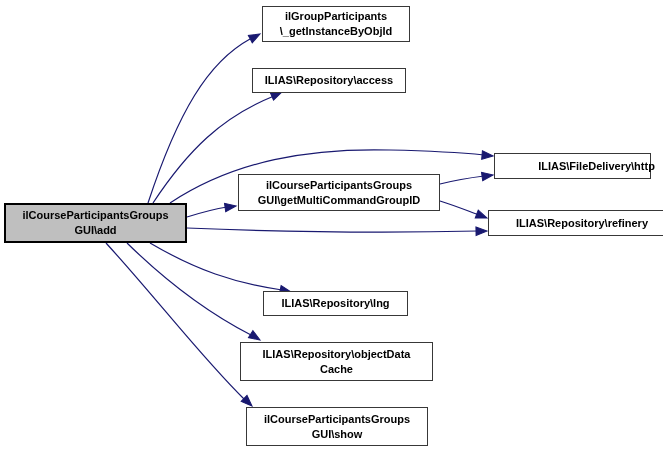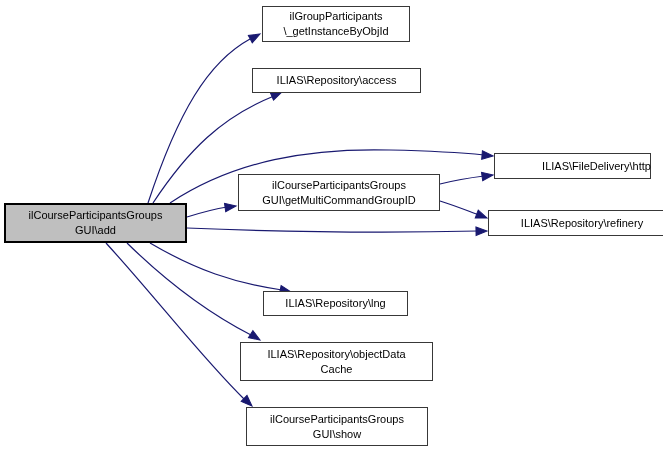--- a/index.html
+++ b/index.html
@@ -31,30 +31,31 @@
     border: 1px solid #383838;
     color: #000000;
     font-size: 11px;
     line-height: 1.32;
     display: flex;
     align-items: center;
     justify-content: center;
     text-align: center;
     white-space: pre-line;
     cursor: pointer;
+    font-weight: bold;
   }
   .node.highlighted {
     background: #bfbfbf;
     border: 2px solid #000000;
     cursor: default;
   }
   
   .n-add      { left: 4px;   top: 203px; width: 183px; height: 40px; }
   .n-geti     { left: 262px; top: 6px;   width: 148px; height: 36px; }
-  .n-access   { left: 252px; top: 68px;  width: 169px; height: 25px; }
+  .n-access   { left: 252px; top: 68px;  width: 154px; height: 25px; }
   .n-gmcg     { left: 238px; top: 174px; width: 202px; height: 37px; }
   .n-http     { left: 494px; top: 153px; width: 157px; height: 26px; padding-left: 48px; }
   .n-refinery { left: 488px; top: 210px; width: 188px; height: 26px; }
   .n-lng      { left: 263px; top: 291px; width: 145px; height: 25px; }
   .n-odc      { left: 240px; top: 342px; width: 193px; height: 39px; }
   .n-show     { left: 246px; top: 407px; width: 182px; height: 39px; }
 
   .edges path {
     fill: none;
     stroke: #191970;

